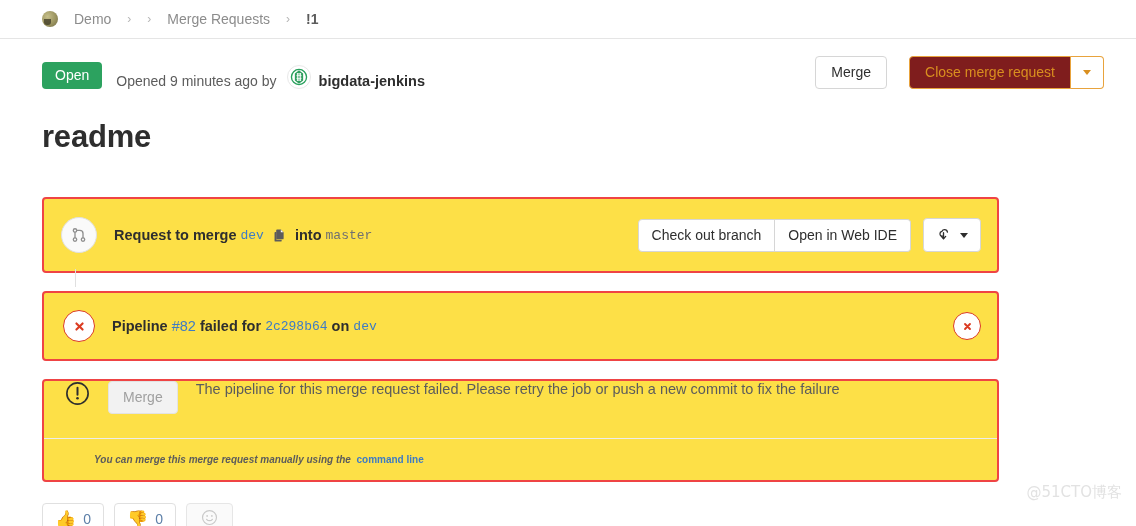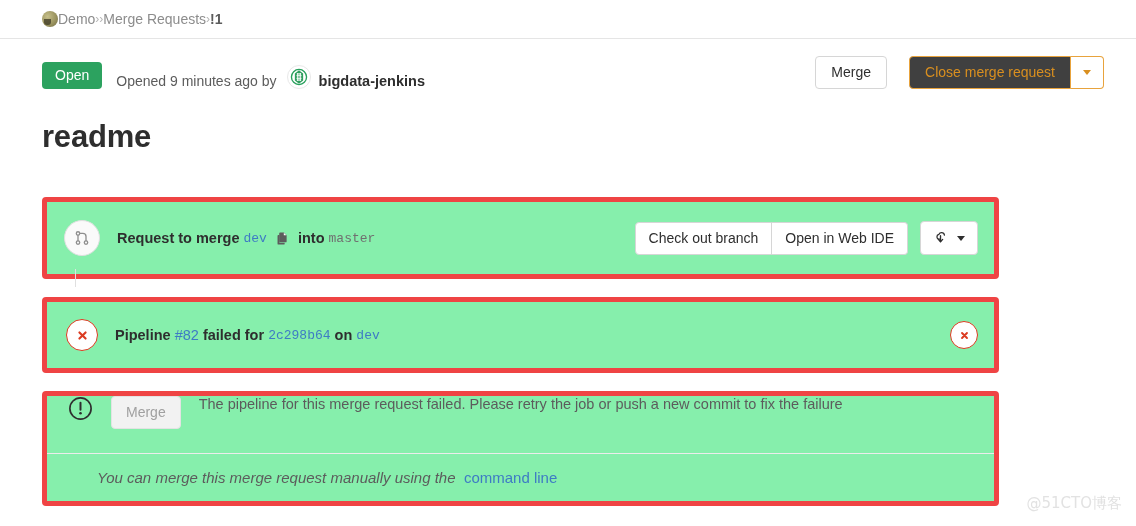--- a/index.html
+++ b/index.html
@@ -14,21 +14,21 @@
     font-size: 14px;
     color: #2e2e2e;
     position: relative;
     overflow: hidden;
   }
 
   
   .breadcrumb {
     display: flex;
     align-items: center;
-    gap: 0;
+    gap: 16px;
     padding: 10px 0 10px 42px;
     font-size: 14px;
     color: #8c8c8c;
     height: 18px;
   }
   .breadcrumb .crumb {
     color: #8c8c8c;
     text-decoration: none;
     white-space: nowrap;
   }
@@ -122,21 +122,21 @@
     white-space: nowrap;
   }
   .btn-edit { padding: 7px 15px; }
   .split {
     display: flex;
     margin-left: 22px;
   }
   .btn-danger-outline {
     border: 1px solid #e8a33d;
     color: #d98f1f;
-    background: #404040;
+    background: #7f1d1d;
     border-radius: 4px 0 0 4px;
     padding: 7px 15px;
     font-size: 14px;
     line-height: 17px;
     cursor: pointer;
     white-space: nowrap;
   }
   .btn-danger-caret {
     border: 1px solid #e8a33d;
     border-left: 0;
@@ -165,23 +165,23 @@
     letter-spacing: -0.2px;
   }
 
   
   .widgets {
     margin: 42px 0 0 42px;
     width: 957px;
     position: relative;
   }
   .widget {
-    border: 5px solid #ef4444;
+    border: 2px solid #ef4444;
     border-radius: 4px;
-    background: #86efac;
+    background: #fde047;
     box-sizing: border-box;
   }
   .widget + .widget { margin-top: 18px; }
 
   .connector {
     position: absolute;
     left: 33px;
     width: 1px;
     background: #e0e0e0;
   }
@@ -307,21 +307,22 @@
   }
   .merge-divider {
     border: 0;
     border-top: 1px solid #ececec;
     margin: 0;
   }
   .manual-row {
     padding: 15px 16px 15px 50px;
     font-style: italic;
     color: #5c5c5c;
-    font-size: 15px;
+    font-size: 10px;
+    font-weight: bold;
   }
 
   
   .reactions {
     display: flex;
     gap: 10px;
     margin: 21px 0 0 42px;
   }
   .reaction {
     border: 1px solid #e0e0e0;
@@ -342,21 +343,21 @@
   .reaction-add {
     border: 1px solid #e6e6e6;
     background: #fafafa;
     color: #c4c4c4;
     padding: 0 14px;
   }
 
   .watermark {
     position: absolute;
     right: 14px;
-    bottom: 13px;
+    bottom: 24px;
     color: #e2e2e2;
     font-size: 15px;
     font-family: "DejaVu Sans", sans-serif;
     user-select: none;
   }
 </style>
 </head>
 <body>
 
 <div class="breadcrumb">

